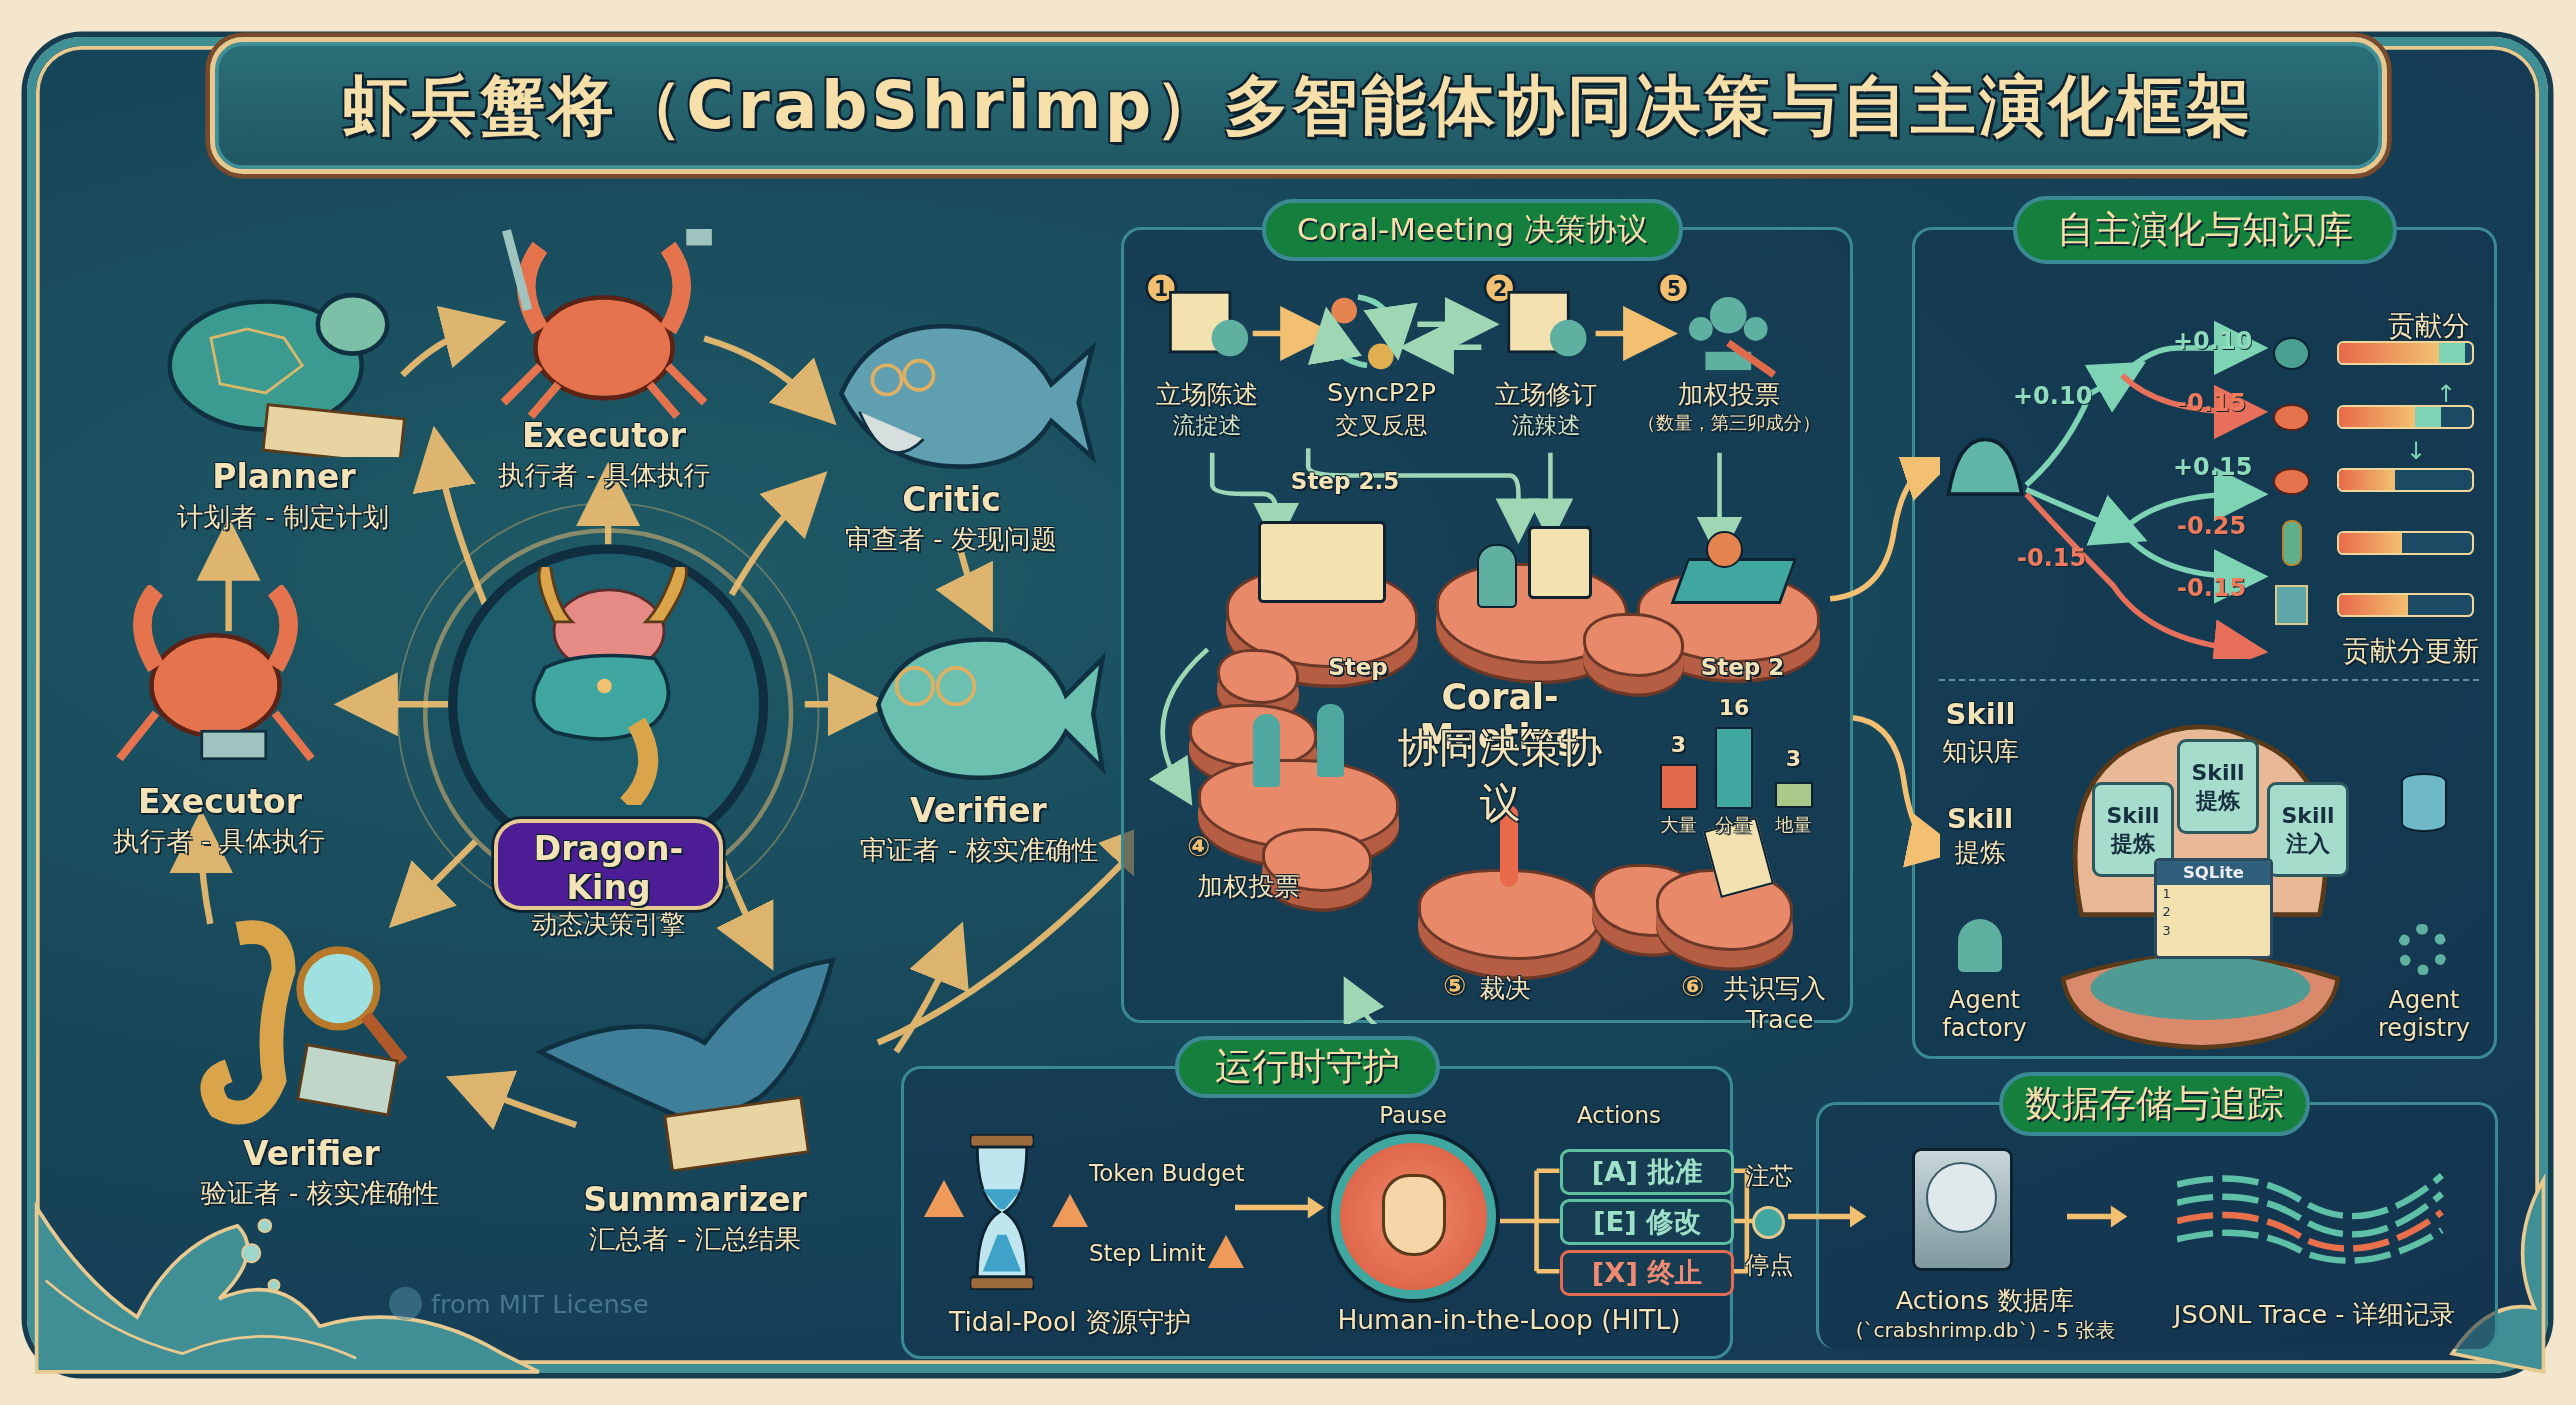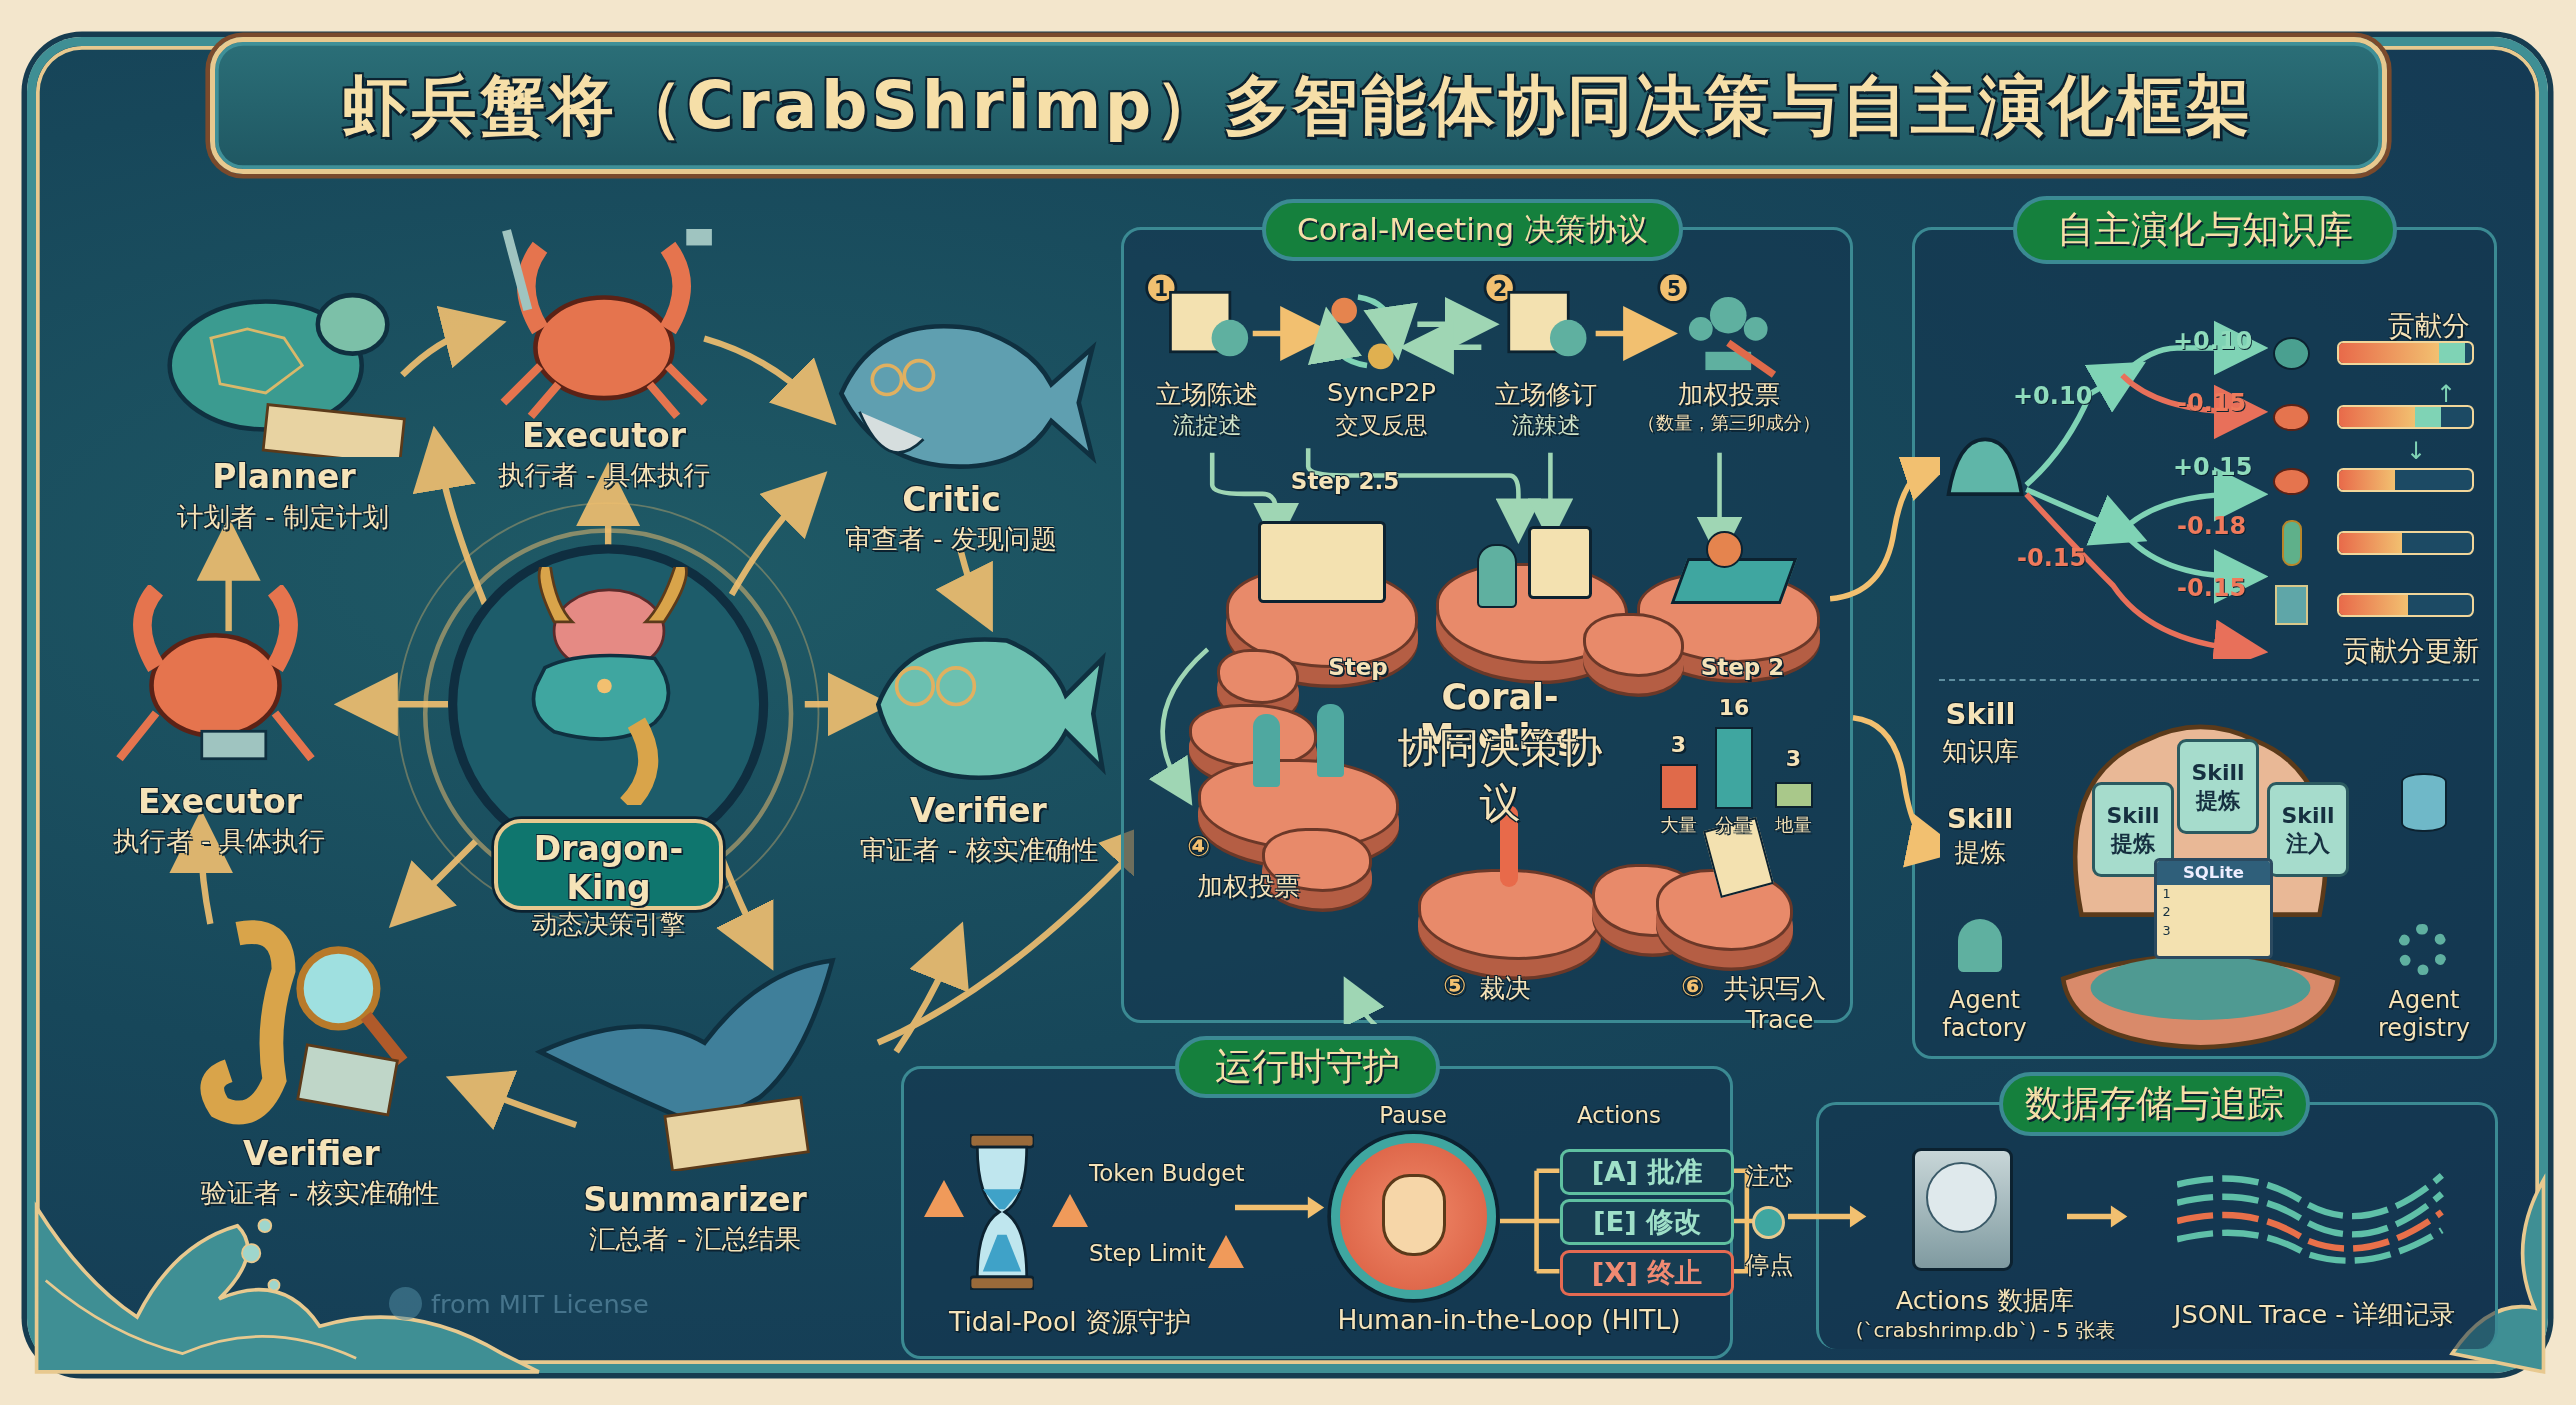--- a/index.html
+++ b/index.html
@@ -80,21 +80,21 @@
   <div class="icon" style="left:499px;top:567px;width:220px;height:238px">
     <svg width="220" height="238" viewBox="0 0 240 260">
       <ellipse cx="120" cy="70" rx="60" ry="45" fill="#e58a84" stroke="#5b2a2a" stroke-width="3"></ellipse>
       <path d="M60 60 Q30 0 55 -10 Q60 40 80 60 Z" fill="#d9a44a" stroke="#5b3a1a" stroke-width="3"></path>
       <path d="M180 60 Q220 0 195 -10 Q180 40 160 60 Z" fill="#d9a44a" stroke="#5b3a1a" stroke-width="3"></path>
       <path d="M50 110 Q90 90 170 100 Q200 140 170 170 Q130 200 60 180 Q30 160 40 130 Z" fill="#3fa6a0" stroke="#0f3040" stroke-width="4"></path>
       <circle cx="115" cy="130" r="8" fill="#f2c070"></circle>
       <path d="M150 170 Q180 220 140 260" stroke="#d9a44a" stroke-width="22" fill="none"></path>
     </svg>
   </div>
-  <div class="icon" style="left:494px;top:819px;width:229px;height:91px;border:4.6px solid #e8c98f;border-radius:27.4px;background:#0f766e;box-shadow:0 0 0 2.7px #0c2230">
+  <div class="icon" style="left:494px;top:819px;width:229px;height:91px;border:4.6px solid #e8c98f;border-radius:27.4px;background:#4c1d95;box-shadow:0 0 0 2.7px #0c2230">
     <div class="txt en" style="position:relative;font-size:33px;margin-top:5.5px">Dragon-King</div>
     <div class="txt cn" style="position:relative;font-size:25.6px">动态决策引擎</div>
   </div>
 
   <div class="icon" style="left:156px;top:274px;width:256px;height:183px">
     <svg width="256" height="183" viewBox="0 0 280 200">
       <ellipse cx="120" cy="100" rx="105" ry="70" fill="#3b9b90" stroke="#0f3040" stroke-width="5"></ellipse>
       <path d="M60 70 L100 60 L140 70 L160 100 L120 130 L70 120 Z" fill="none" stroke="#d9b86a" stroke-width="3"></path>
       <ellipse cx="215" cy="55" rx="38" ry="32" fill="#7cc0a8" stroke="#0f3040" stroke-width="5"></ellipse>
       <rect x="120" y="150" width="150" height="50" fill="#e8d3a2" stroke="#5b3a1a" stroke-width="3" transform="rotate(6 190 170)"></rect>
@@ -319,21 +319,21 @@
       <path d="M230 240 Q270 290 360 290" stroke="#7fd3b5" marker-end="url(#mg)"></path>
       <path d="M125 200 Q180 260 220 300 Q260 360 360 370" stroke="#e8705a" marker-end="url(#mr)"></path>
     </g>
   </svg>
   <div class="delta pos" style="left:2013px;top:382px">+0.10</div>
   <div class="delta neg" style="left:2017px;top:544px">-0.15</div>
 
   <div class="delta pos" style="left:2173px;top:327px">+0.10</div>
   <div class="delta neg" style="left:2177px;top:389px">-0.15</div>
   <div class="delta pos" style="left:2173px;top:453px">+0.15</div>
-  <div class="delta neg" style="left:2177px;top:512px">-0.18</div>
+  <div class="delta neg" style="left:2177px;top:512px">-0.25</div>
   <div class="delta neg" style="left:2177px;top:574px">-0.15</div>
 
   <div class="icon" style="left:2273px;top:337px;width:37px;height:33px;border-radius:50%;background:#4aa090;border:2.7px solid #0c2230"></div>
   <div class="icon" style="left:2273px;top:404px;width:37px;height:27.4px;border-radius:50%;background:#e5744e;border:2.7px solid #5b2216"></div>
   <div class="icon" style="left:2273px;top:468px;width:37px;height:27.4px;border-radius:50%;background:#e5744e;border:2.7px solid #5b2216"></div>
   <div class="icon" style="left:2282px;top:520px;width:20px;height:46px;border-radius:9.1px;background:#5fb08a;border:2.7px solid #b8862a"></div>
   <div class="icon" style="left:2275px;top:585px;width:33px;height:40px;background:#5fa6a8;border:2.7px solid #d9c88a"></div>
 
   <div class="bar" style="left:2337px;top:341px">
       <div class="fill" style="width:75%"></div>

